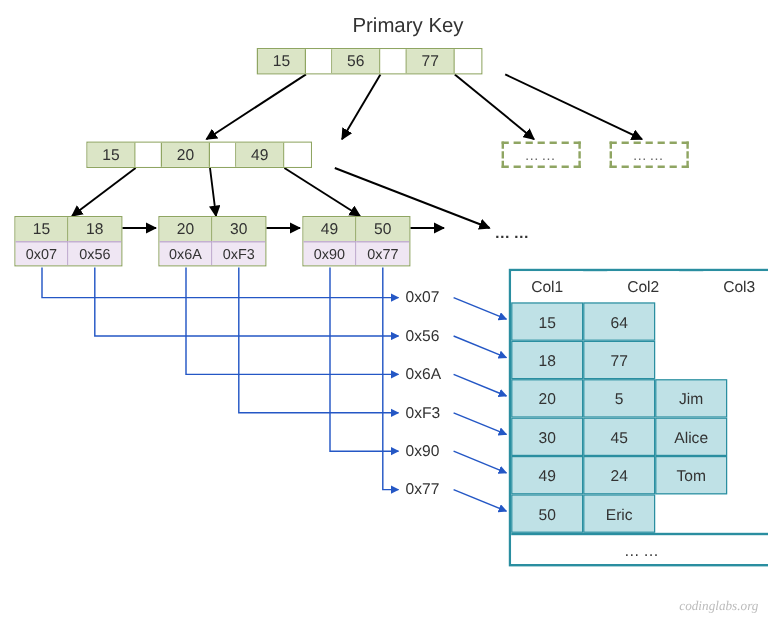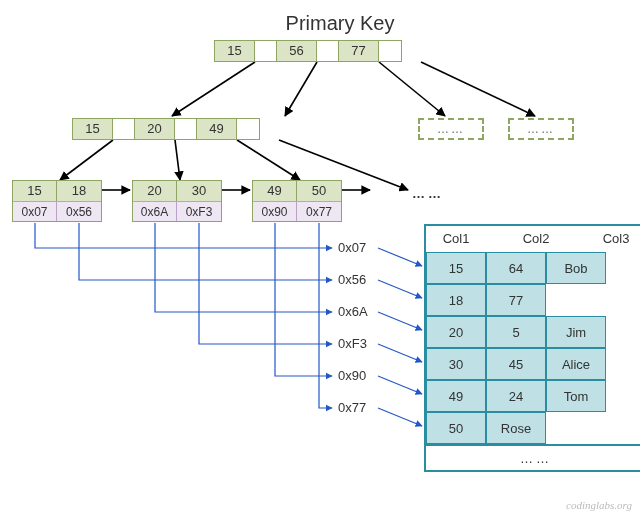--- a/index.html
+++ b/index.html
@@ -1,19 +1,19 @@
 <!DOCTYPE html>
 <html><head>
 <meta charset="utf-8">
 <style>
   * { box-sizing: border-box; }
   body { margin: 0; font-family: "Segoe UI", Arial, sans-serif; font-size: 13px; color: #333; background: #fff; width: 640px; height: 515px; position: relative; }
   .stage { position: relative; width: 640px; height: 515px; }
   svg.lines { position: absolute; top: 0; left: 0; width: 640px; height: 515px; pointer-events: none; }
-  .title { position: absolute; text-align: center; font-size: 20px; }
+  .title { position: absolute; text-align: center; font-size: 17px; }
   .node { position: absolute; display: flex; border: 1px solid #8fa562; }
   .node .cell { border-right: 1px solid #8fa562; text-align: center; line-height: 20px; height: 20px; font-size: 13px; }
   .node .cell:last-child { border-right: none; }
   .node .key { background: #dbe5c6; width: 40px; }
   .node .ptr { background: #fff; width: 22px; }
   .node.medium .key { width: 40px; }
   .node.medium .ptr { width: 22px; }
   .leaf { position: absolute; border: 1px solid #8fa562; }
   .leaf-row { display: flex; }
   .leaf .kcell { width: 44px; height: 20px; border-right: 1px solid #8fa562; text-align: center; line-height: 20px; background: #dbe5c6; }
@@ -147,21 +147,20 @@
 <div class="table" style="left:424px; top:224px;">
   <div class="thead">
     <div class="th">Col1</div>
     <div class="th">Col2</div>
     <div class="th">Col3</div>
   </div>
   <div class="tbody">
     <div class="tr">
       <div class="td">15</div>
       <div class="td">64</div>
-      <div class="td">Bob</div>
     </div>
     <div class="tr">
       <div class="td">18</div>
       <div class="td">77</div>
     </div>
     <div class="tr">
       <div class="td">20</div>
       <div class="td">5</div>
       <div class="td">Jim</div>
     </div>
@@ -170,21 +169,21 @@
       <div class="td">45</div>
       <div class="td">Alice</div>
     </div>
     <div class="tr">
       <div class="td">49</div>
       <div class="td">24</div>
       <div class="td">Tom</div>
     </div>
     <div class="tr">
       <div class="td">50</div>
-      <div class="td">Rose</div>
+      <div class="td">Eric</div>
     </div>
   </div>
   <div class="tfoot">……</div>
 </div>
 
 <div class="watermark">codinglabs.org</div>
 
 </div>
 
 </body></html>

